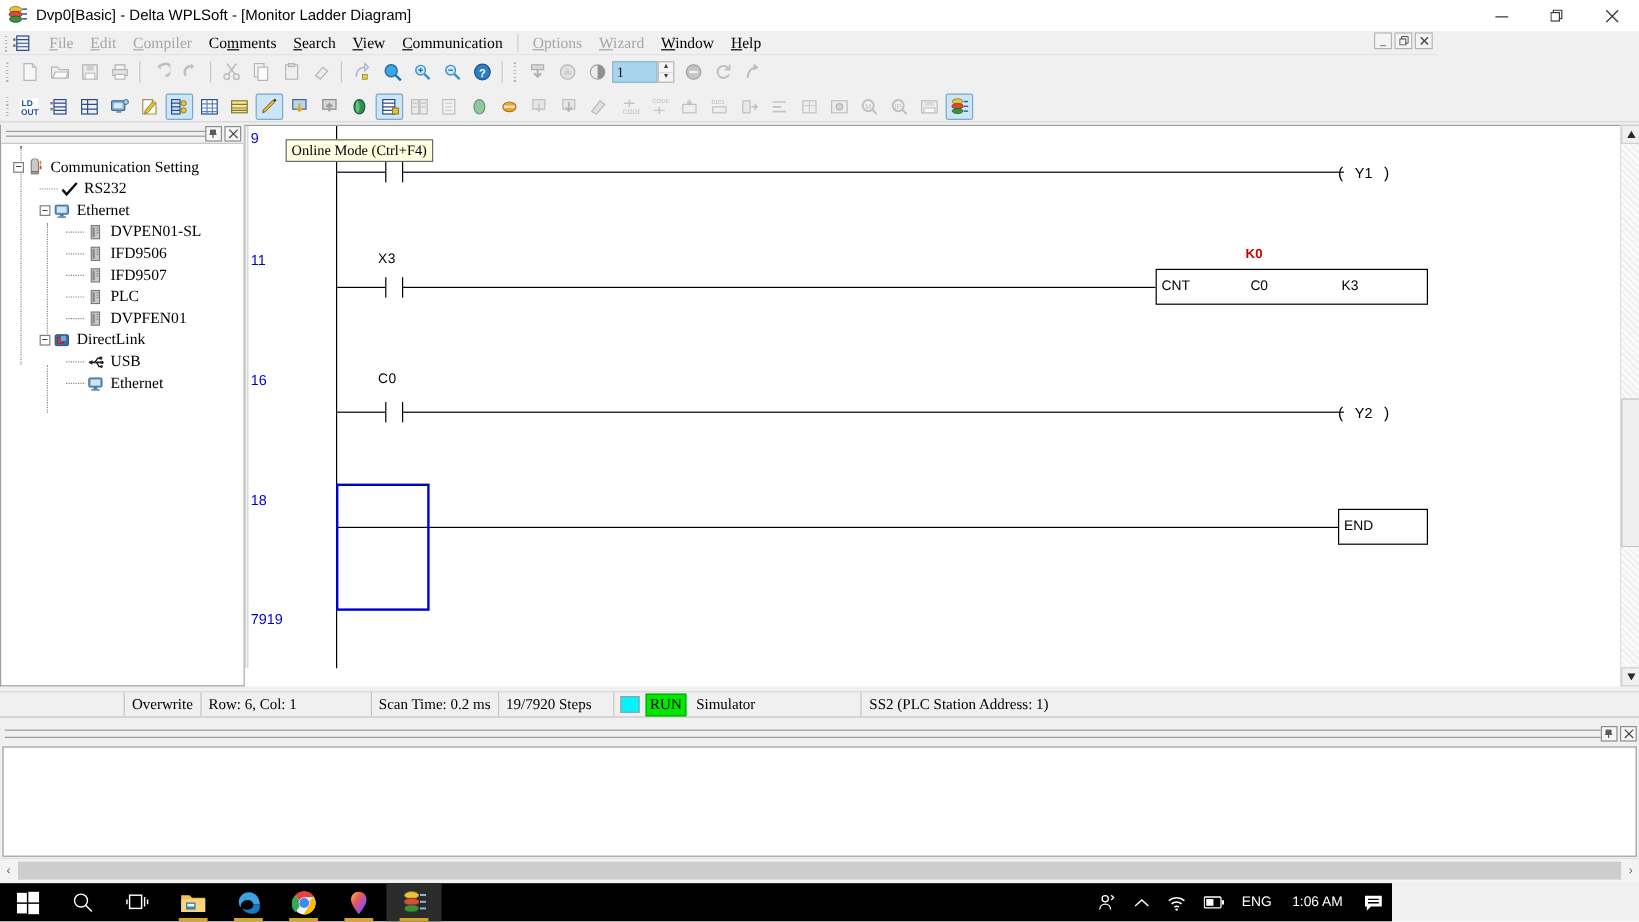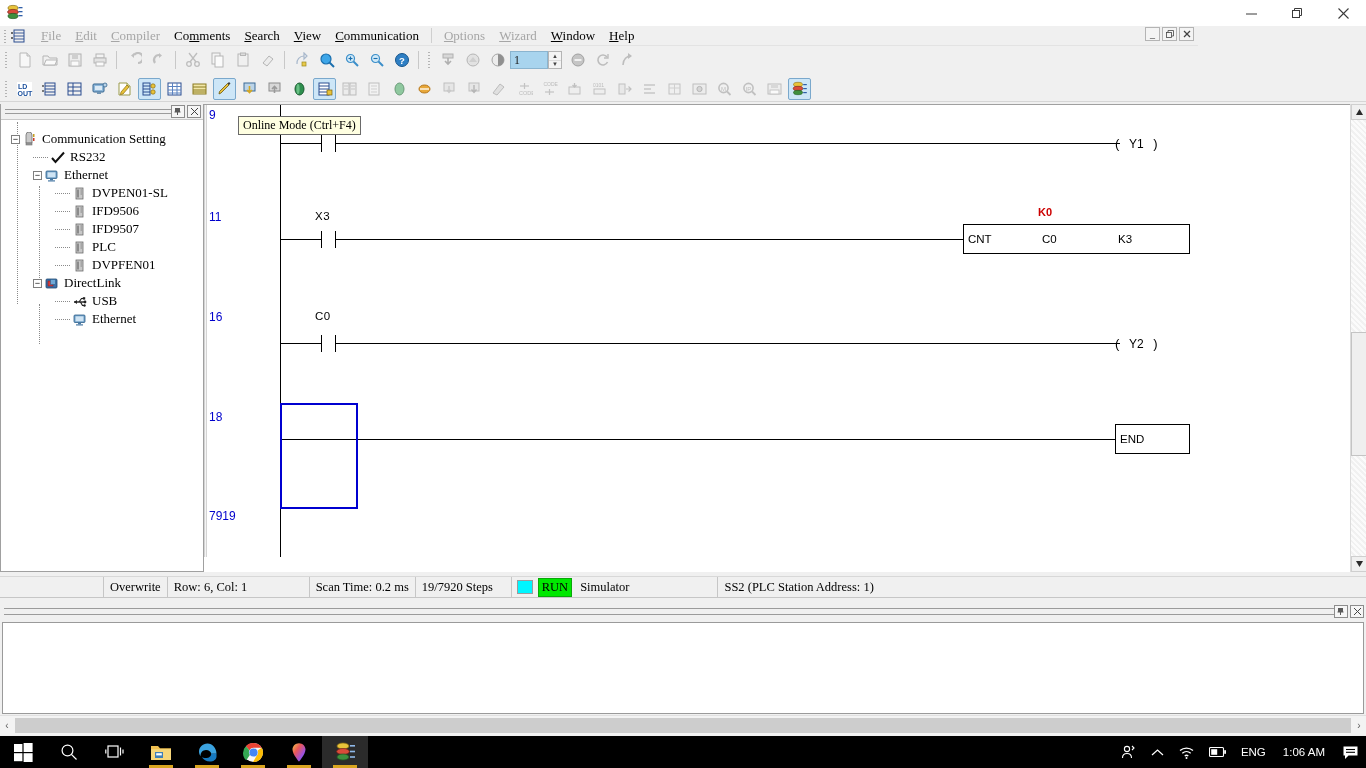--- a/index.html
+++ b/index.html
@@ -192,21 +192,21 @@
   }
   .out-hdr-lines { flex:1; height:7px; margin-left:4px;
       border-top:1px solid #9b9b9b; border-bottom:1px solid #9b9b9b; }
   .out-pane {
     position:absolute; left:2px; top:622px; width:1362px; height:92px;
     background:#ffffff; border:1px solid #9a9a9a;
   }
 
   
   .taskbar {
-    position:absolute; left:0; top:736px; width:1366px; height:32px; background:#000000;
+    position:absolute; left:0; top:736px; width:1160px; height:32px; background:#000000;
     display:flex; align-items:center;
   }
   .tb-item {
     width:46px; height:32px; display:flex; align-items:center; justify-content:center; position:relative;
   }
   .tb-item.running::after {
     content:""; position:absolute; bottom:0; left:11px; width:24px; height:3px; background:#d9a520;
   }
   .tb-item.focused { background:#2b2b2b; }
   .tray {
@@ -225,20 +225,21 @@
     <div class="title-icon">
       <svg width="18" height="18" viewBox="0 0 18 18">
         <ellipse cx="7" cy="4" rx="5" ry="2.6" fill="#e8c33a" stroke="#8a6d10" stroke-width="0.7"></ellipse>
         <ellipse cx="7" cy="8" rx="5.4" ry="2.6" fill="#d94b3a" stroke="#7d2418" stroke-width="0.7"></ellipse>
         <ellipse cx="7" cy="12" rx="5" ry="2.6" fill="#3e8f3e" stroke="#1f5a1f" stroke-width="0.7"></ellipse>
         <rect x="12.5" y="3" width="4" height="1.3" fill="#2f5fa8"></rect>
         <rect x="12.5" y="7" width="4" height="1.3" fill="#2f5fa8"></rect>
         <rect x="12.5" y="11" width="4" height="1.3" fill="#2f5fa8"></rect>
       </svg>
     </div>
+    <span class="title-text">Dvp0[Basic] - Delta WPLSoft - [Monitor Ladder Diagram]</span>
     <div class="win-btns">
       <div class="win-btn">
         <svg width="11" height="11" viewBox="0 0 11 11">
             <line x1="0" y1="6" x2="11" y2="6" stroke="#3b3b3b" stroke-width="1"></line>
           </svg>
       </div>
       <div class="win-btn">
         <svg width="11" height="11" viewBox="0 0 11 11">
           <rect x="0.5" y="2.5" width="7" height="7" fill="none" stroke="#3b3b3b" stroke-width="1"></rect>
           <path d="M2.5 2.5 L2.5 0.5 L9.5 0.5 L9.5 7.5 L7.5 7.5" fill="none" stroke="#3b3b3b" stroke-width="1"></path>

